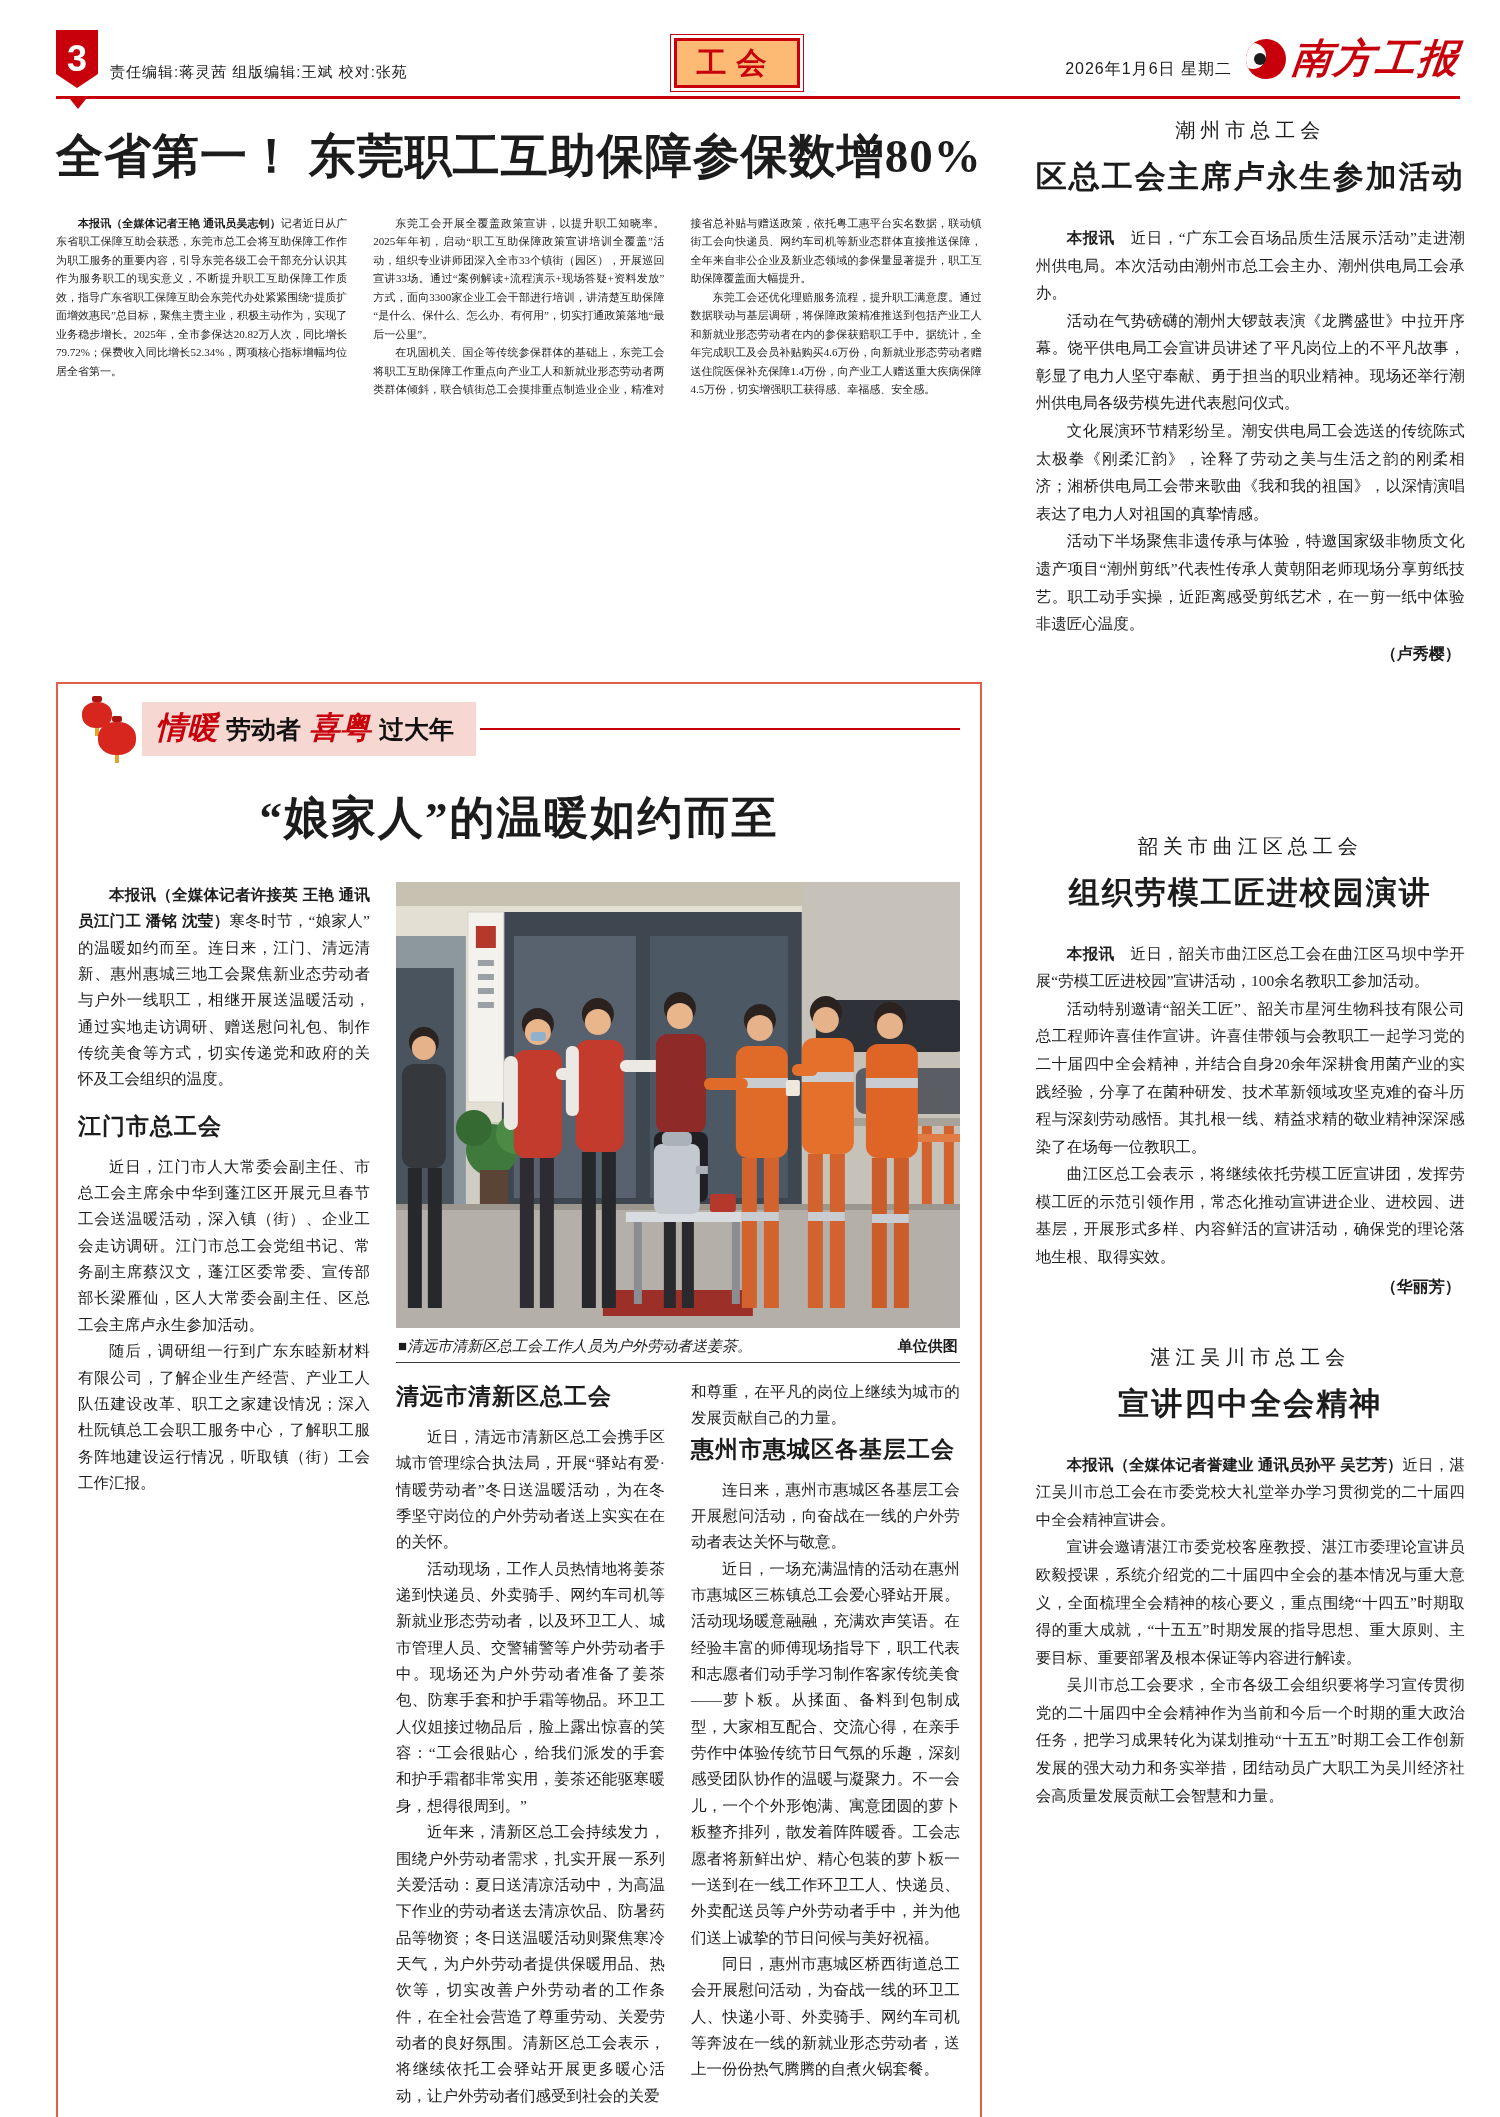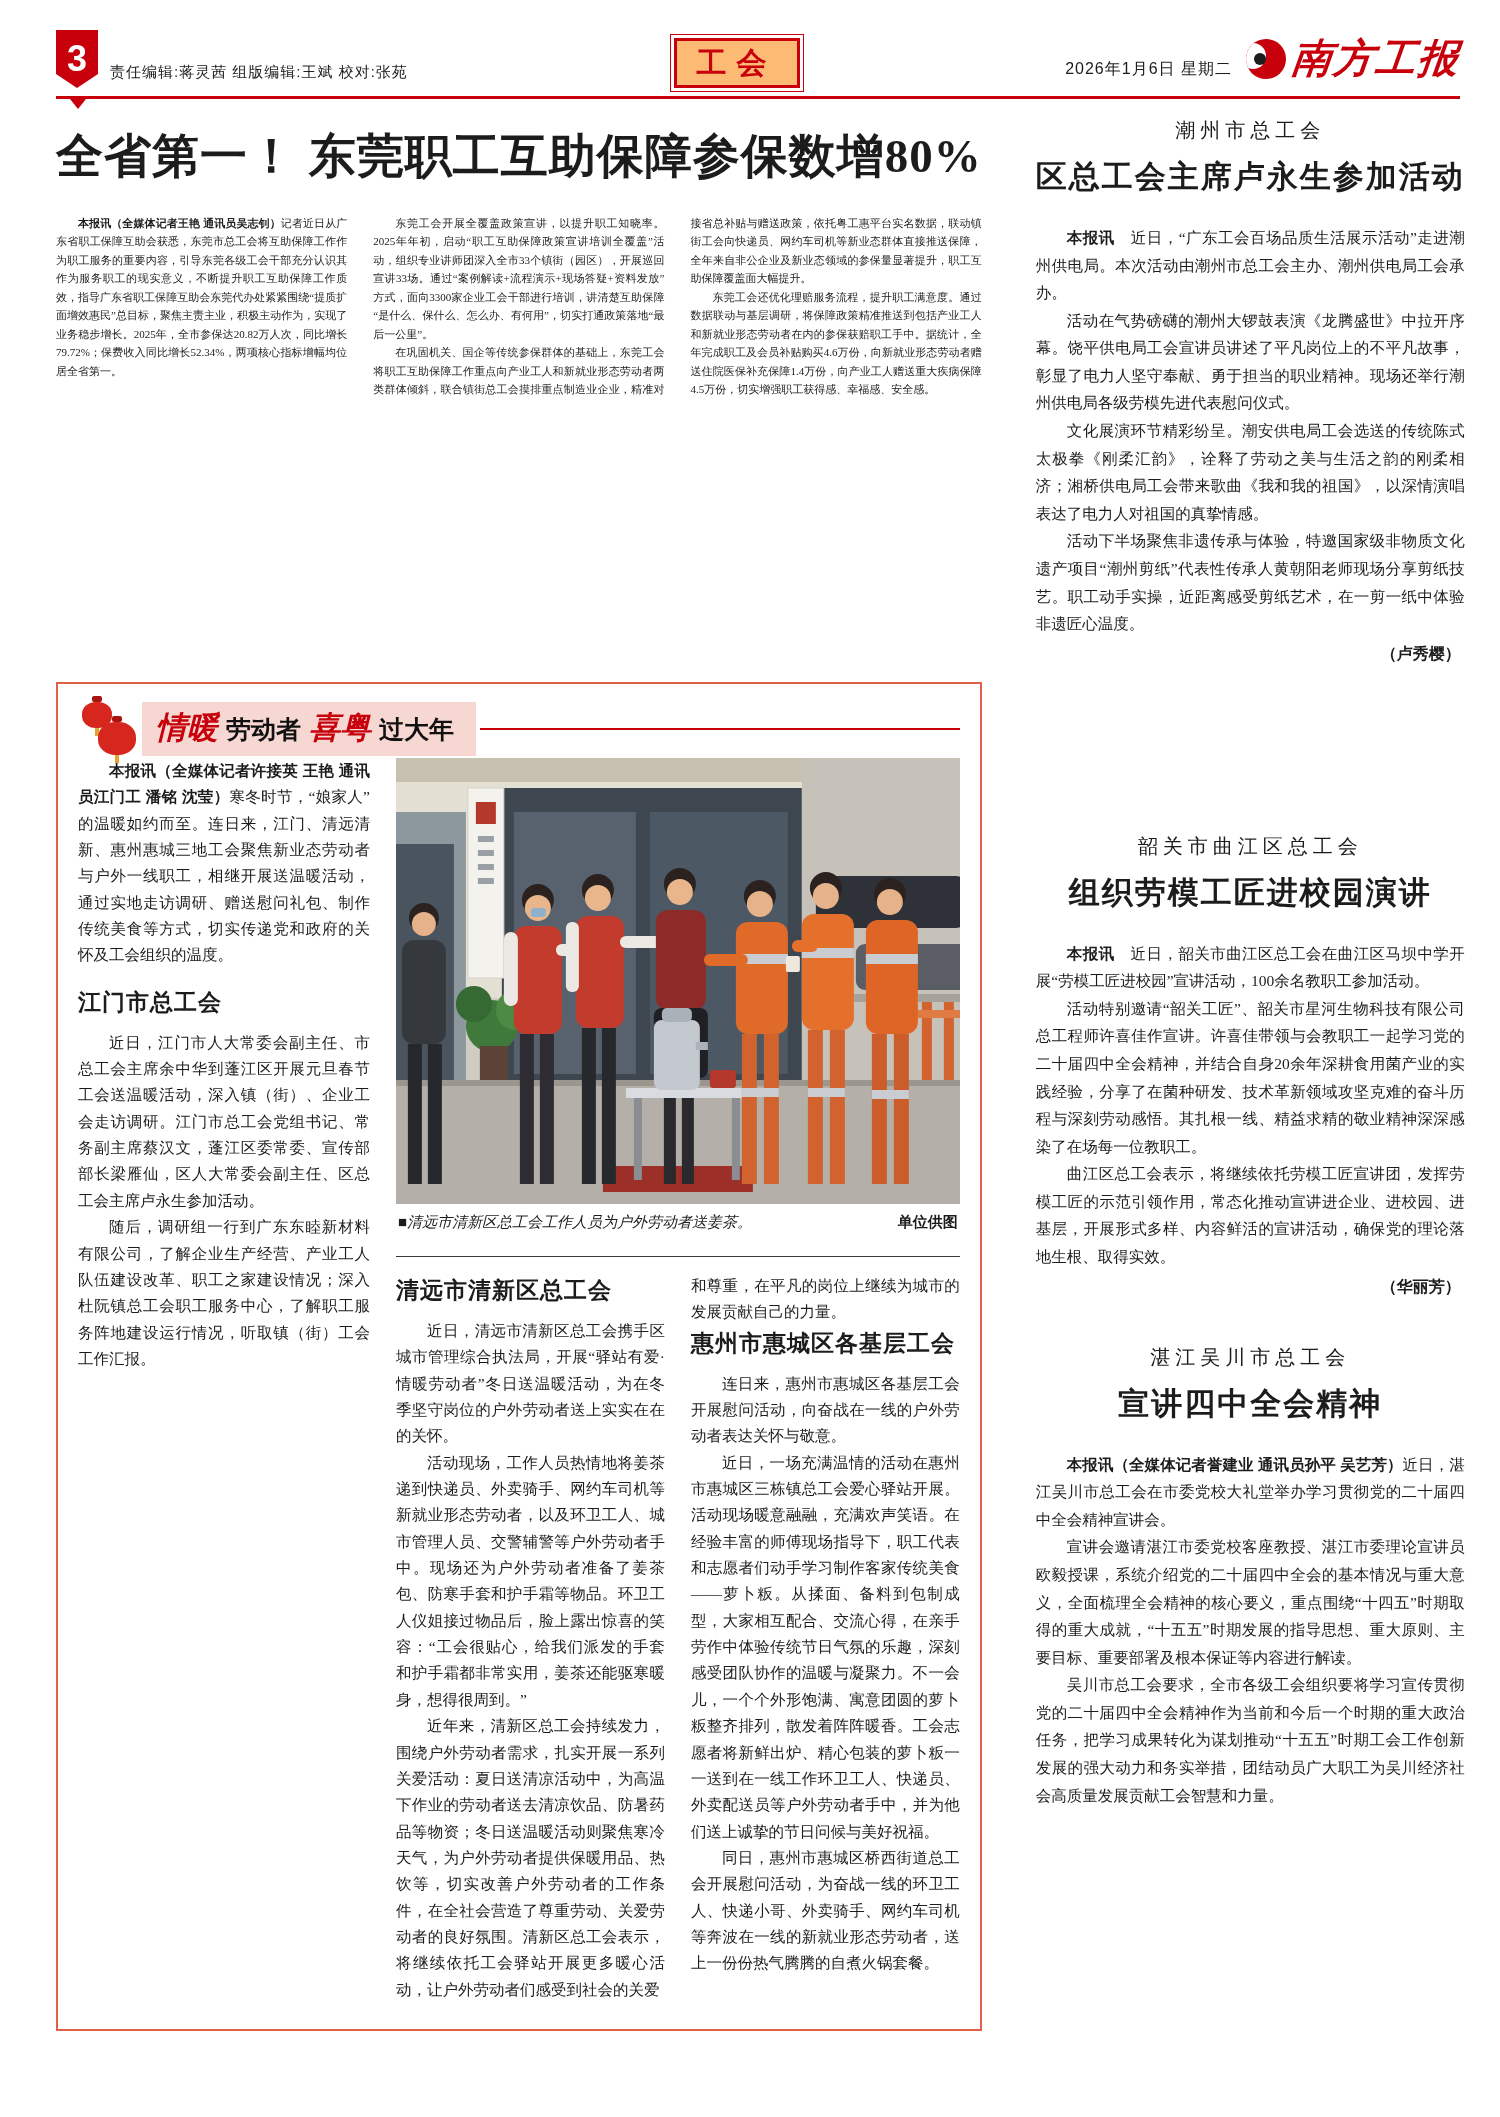--- a/index.html
+++ b/index.html
@@ -49,21 +49,21 @@
   .tag-script { font:italic 700 31px "Liberation Serif","DejaVu Serif",serif; color:#c7000b; }
   .tag-black { font:700 25px "Liberation Sans","DejaVu Sans",sans-serif; color:#111; }
   .feature-tag-line { flex:1; height:2px; background:#c7000b; margin-left:4px; }
   .feature-headline { text-align:center; font-size:45px; font-weight:700; letter-spacing:2px; margin:30px 0 34px 0; }
 
   .feature-grid { display:flex; gap:26px; }
   .f-col1 { flex:0 0 292px; }
   .f-right { flex:1; display:flex; flex-direction:column; }
   .photo-frame { width:100%; height:446px; overflow:hidden; background:#cfccc4; }
   .photo-frame svg { display:block; width:100%; height:100%; }
-  .caption-row { display:flex; justify-content:space-between; align-items:baseline; padding:9px 2px 24px 2px; border-bottom:1px solid #3a3a3a; margin-bottom:16px; }
+  .caption-row { display:flex; justify-content:space-between; align-items:baseline; padding:9px 2px 6px 2px; border-bottom:1px solid #3a3a3a; margin-bottom:16px; }
   .caption-text { font:italic 15px "Liberation Serif","DejaVu Serif",serif; }
   .caption-credit { font:700 15px "Liberation Sans","DejaVu Sans",sans-serif; }
   .f-right-cols { display:flex; gap:26px; flex:1; }
   .f-col2, .f-col3 { flex:1; }
   .feature-text { font-size:15.5px; line-height:1.7; text-align:justify; }
   .feature-subhead { font:700 23px "Liberation Sans","DejaVu Sans",sans-serif; margin:18px 0 12px 0; letter-spacing:1px; }
   .f-col2 .feature-subhead, .f-col3 .feature-subhead { margin-top:2px; }
   .no-indent { text-indent:0 !important; }
 
   
@@ -118,20 +118,21 @@
           </div>
           <div class="feature-tag">
             <span class="tag-script">情暖</span>
             <span class="tag-black">劳动者</span>
             <span class="tag-script">喜粤</span>
             <span class="tag-black">过大年</span>
           </div>
           <div class="feature-tag-line"></div>
         </div>
 
+        <h2 class="feature-headline">“娘家人”的温暖如约而至</h2>
 
         <div class="feature-grid">
 
           <div class="f-col1 feature-text">
             <p><span class="bold-lead">本报讯（全媒体记者许接英 王艳 通讯员江门工 潘铭 沈莹）</span><span>寒冬时节，“娘家人”的温暖如约而至。连日来，江门、清远清新、惠州惠城三地工会聚焦新业态劳动者与户外一线职工，相继开展送温暖活动，通过实地走访调研、赠送慰问礼包、制作传统美食等方式，切实传递党和政府的关怀及工会组织的温度。</span></p>
             <h3 class="feature-subhead">江门市总工会</h3>
             <div>
 
             <p>近日，江门市人大常委会副主任、市总工会主席余中华到蓬江区开展元旦春节工会送温暖活动，深入镇（街）、企业工会走访调研。江门市总工会党组书记、常务副主席蔡汉文，蓬江区委常委、宣传部部长梁雁仙，区人大常委会副主任、区总工会主席卢永生参加活动。</p>
                 <p>随后，调研组一行到广东东睦新材料有限公司，了解企业生产经营、产业工人队伍建设改革、职工之家建设情况；深入杜阮镇总工会职工服务中心，了解职工服务阵地建设运行情况，听取镇（街）工会工作汇报。</p>

